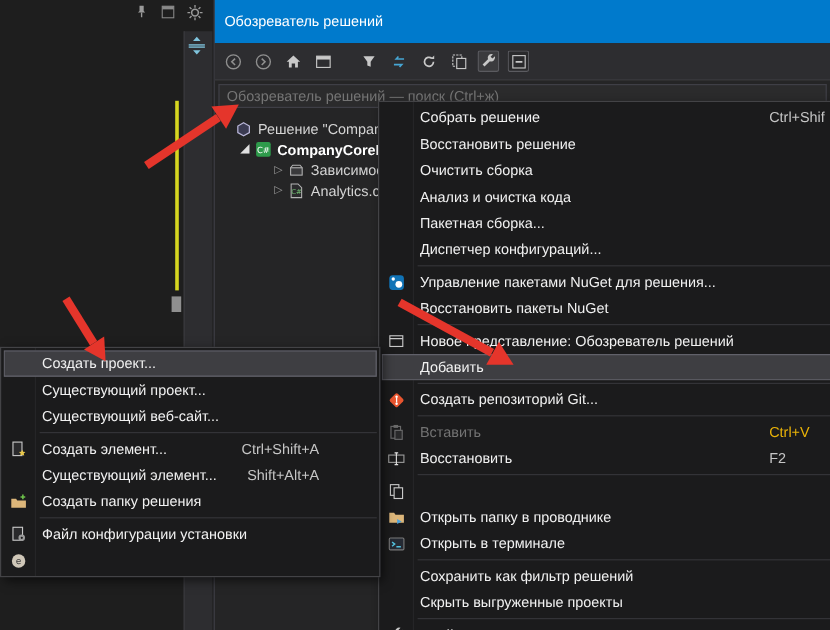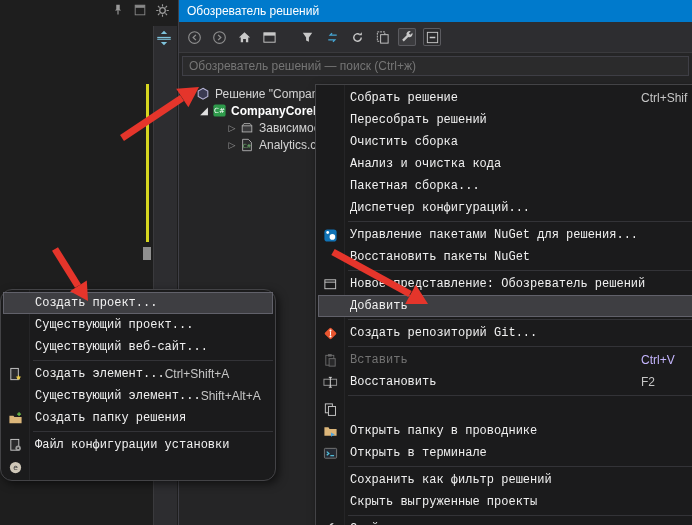--- a/index.html
+++ b/index.html
@@ -13,48 +13,48 @@
   
   .editor-pane{position:absolute;left:0;top:0;width:178px;height:525px;background:#1e1e1e;}
   .pane-top-icons{position:absolute;left:110px;top:2px;display:flex;gap:6px;align-items:center;}
   .pane-top-icons span{width:16px;height:16px;display:flex;align-items:center;justify-content:center;}
   .scroll-track{position:absolute;left:153px;top:26px;width:23px;height:499px;background:#2d2d30;border-left:1px solid #3a3a3d;}
   .splitter{position:absolute;left:155px;top:29px;width:18px;height:18px;}
   .modified-marker{position:absolute;left:146px;top:84px;width:3px;height:158px;background:#d6d620;}
   .scroll-thumb{position:absolute;left:143px;top:247px;width:8px;height:13px;background:#8f8f8f;}
   
   .panel{position:absolute;left:178px;top:0;width:514px;height:525px;background:#252526;border-left:1px solid #3f3f46;box-sizing:border-box;}
-  .titlebar{height:22px;background:#007acc;color:#ffffff;display:flex;align-items:center;padding:0 8px;}
+  .titlebar{height:36px;background:#007acc;color:#ffffff;display:flex;align-items:center;padding:0 8px;}
   .toolbar{height:30px;background:#2d2d30;display:flex;align-items:center;padding:0 6px;gap:7px;border-bottom:1px solid #3a3a3d;}
   .tbtn{width:18px;height:18px;display:flex;align-items:center;justify-content:center;border-radius:2px;}
   .tbtn.pressed{background:#3b3b3e;box-shadow:inset 0 0 0 1px #5b5b60;}
   .tbtn.boxed{background:#2a2a2c;box-shadow:inset 0 0 0 1px #5b5b60;}
   .tb-gap{width:6px;}
   .searchbox{margin:3px 3px 2px 3px;height:18px;border:1px solid #3f3f46;background:#2b2b2c;display:flex;align-items:center;padding:0 6px;justify-content:flex-end;}
   .searchbox input{flex:1;background:transparent;border:none;outline:none;color:#7f7f7f;font-family:inherit;font-size:12px;padding:0;}
   
   .tree{padding-top:7px;}
   .trow{height:17px;display:flex;align-items:center;white-space:nowrap;overflow:hidden;}
   .exp{width:14px;display:inline-flex;justify-content:center;font-family:"DejaVu Sans",sans-serif;font-size:9px;color:#9a9a9a;flex:0 0 auto;}
   .exp.open{color:#e0e0e0;font-size:10px;}
   .ticon{width:16px;height:15px;display:inline-flex;align-items:center;justify-content:center;margin-right:4px;flex:0 0 auto;}
   .tlabel{color:#d4d4d4;}
   .tlabel.bold{font-weight:bold;color:#ffffff;}
   
   .menu{position:absolute;background:#1b1b1c;border:1px solid #434346;box-shadow:3px 3px 8px rgba(0,0,0,.55);padding:2px 0;box-sizing:border-box;}
   .menu::before{content:"";position:absolute;left:28px;top:0;bottom:0;width:1px;background:#252527;}
   .ctx{left:315px;top:84px;width:430px;z-index:10;}
-  .sub{left:0px;top:289px;width:276px;z-index:11;border-radius:12px;}
+  .sub{left:0px;top:289px;width:317px;z-index:11;}
   .mi{height:22px;display:flex;align-items:center;position:relative;padding-left:34px;padding-right:8px;white-space:nowrap;}
   .mi .mi-icon{position:absolute;left:6px;top:50%;transform:translateY(-50%);width:16px;height:16px;display:flex;align-items:center;justify-content:center;}
-  .mi-label{color:#f1f1f1;font-family:Liberation Mono, monospace;}
+  .mi-label{color:#f1f1f1;}
   .mi.disabled .mi-label{color:#737373;}
   .mi.disabled .mi-icon{opacity:.45;}
   .mi-short-abs{position:absolute;left:325px;color:#c6c6c6;}
-  .mi.disabled .mi-short-abs{color:#c4b5fd;}
+  .mi.disabled .mi-short-abs{color:#eab308;}
   .mi-short-r{margin-left:auto;padding-right:42px;color:#c6c6c6;text-align:right;}
   .mi.hl{margin:0 2px;padding-left:32px;background:#3e3e42;box-shadow:inset 0 0 0 1px #61616a;}
   .msep{height:1px;background:#333337;margin:2px 2px 2px 32px;}
   
   .arrows{position:absolute;left:0;top:0;width:692px;height:525px;z-index:40;pointer-events:none;}
   svg text{font-family:"DejaVu Sans",sans-serif;}
 </style>
 </head>
 <body>
 
@@ -201,21 +201,21 @@
     </div>
   </div>
 </div>
 
 <div class="menu ctx">
   <div class="mi">
     <span class="mi-label">Собрать решение</span>
     <span class="mi-short-abs">Ctrl+Shif</span>
   </div>
   <div class="mi">
-    <span class="mi-label">Пересобрать решений</span>
+    <span class="mi-label">Восстановить решение</span>
   </div>
   <div class="mi">
     <span class="mi-label">Очистить сборка</span>
   </div>
   <div class="mi">
     <span class="mi-label">Анализ и очистка кода</span>
   </div>
   <div class="mi">
     <span class="mi-label">Пакетная сборка...</span>
   </div>

